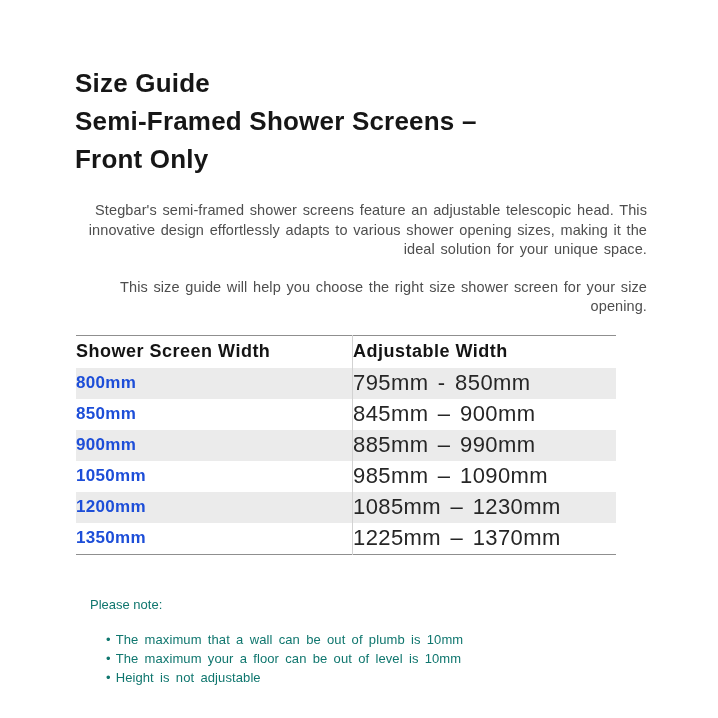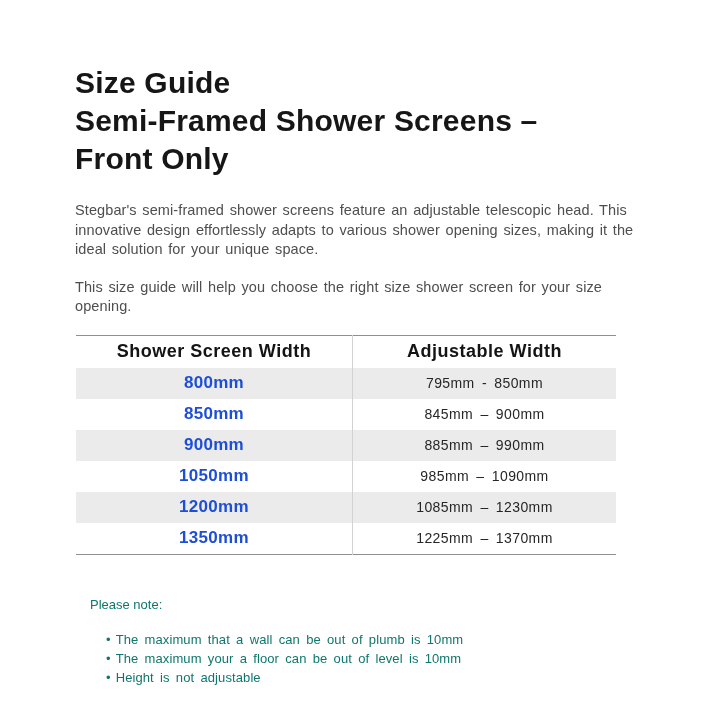--- a/index.html
+++ b/index.html
@@ -7,49 +7,49 @@
     width: 718px; height: 718px;
     background: #ffffff;
     font-family: "Liberation Sans", "DejaVu Sans", sans-serif;
     color: #1a1a1a;
     overflow: hidden;
   }
   .page { position: relative; width: 718px; height: 718px; }
   .content { padding: 64px 70px 0 75px; }
 
   .title {
-    font-size: 30px;
+    font-size: 26px;
     line-height: 38px;
     font-weight: 700;
     color: #161616;
     letter-spacing: 0.2px;
     margin: 0;
   }
 
-  .intro { margin-top: 23px; }
+  .intro { margin-top: 23px; text-align: right; }
   .intro p {
     font-size: 14.5px;
     line-height: 19.5px;
     color: #4e4e4e;
     word-spacing: 1.5px;
     letter-spacing: 0.1px;
     margin: 0 0 18px 0;
     max-width: 572px;
   }
 
   table.size-table {
     border-collapse: collapse;
     width: 540px;
     margin: 15px 0 0 1px;
     border-top: 1px solid #8f8f8f;
     border-bottom: 1px solid #8f8f8f;
     table-layout: fixed;
   }
   .size-table th, .size-table td {
-    text-align: center;
+    text-align: left;
     vertical-align: middle;
     padding: 0;
     margin-top: 46px;
   }
   .size-table th {
     height: 32px;
     font-size: 18px;
     font-weight: 700;
     color: #141414;
     letter-spacing: 0.5px;
@@ -59,21 +59,21 @@
     width: 276px;
     border-right: 1px solid #d2d2d2;
   }
   .size-table td.c1 {
     font-weight: 700;
     font-size: 17px;
     color: #1d4ed8;
     letter-spacing: 0.3px;
   }
   .size-table td.c2 {
-    font-size: 14px;
+    font-size: 22px;
     color: #262626;
     letter-spacing: 0.4px;
     word-spacing: 3px;
   }
   .size-table tbody tr:nth-child(odd) { background: #ebebeb; }
 
   .notes {
     margin: 40px 0 0 15px;
     font-size: 13px;
     line-height: 19px;

